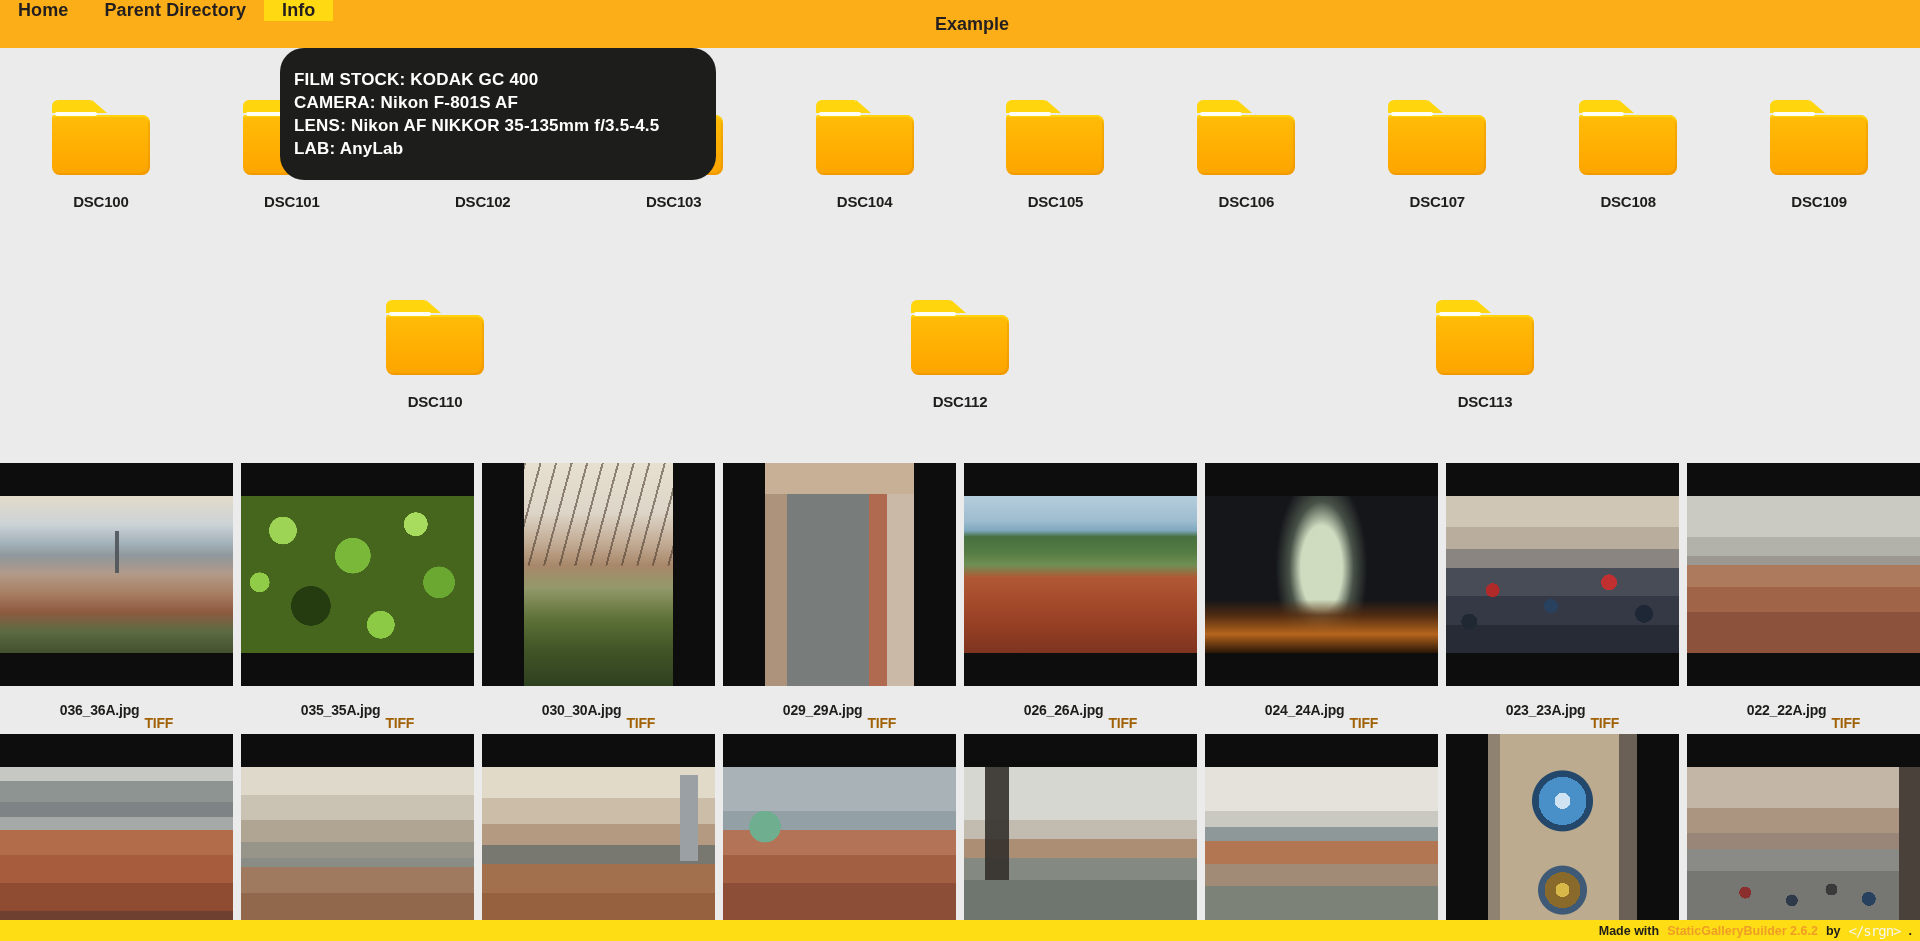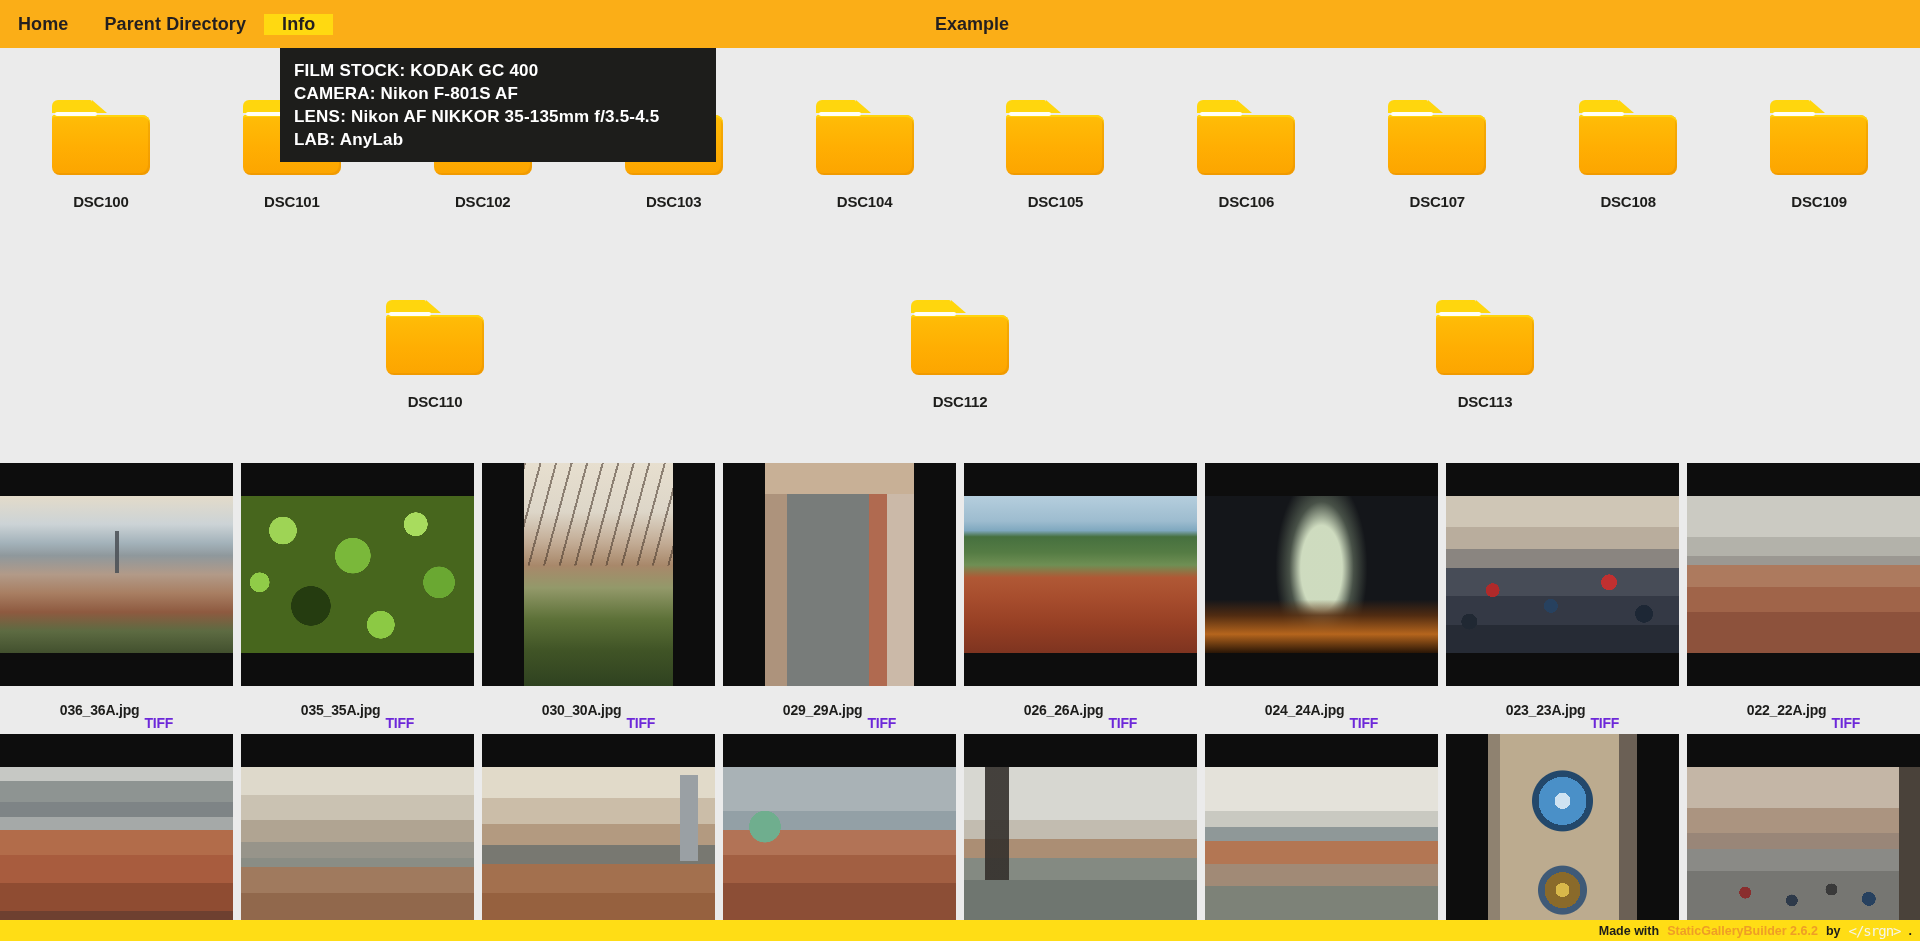--- a/index.html
+++ b/index.html
@@ -5,41 +5,42 @@
   * { box-sizing: border-box; }
   html,body { margin:0; padding:0; }
   body {
     width:1920px; height:941px; overflow:hidden; position:relative;
     background:#EBEBEB;
     font-family:"Liberation Sans", sans-serif;
   }
 
   
   nav {
-    height:48px; background:#FBAE17; display:flex; align-items:center;
+    height:48px; background:#FBAE17; display:flex; align-items:flex-start;
     position:relative; z-index:20;
   }
   .nav-link {
     display:flex; align-items:center; padding:0 18px;
     font-weight:800; font-size:18px; color:#231F20; text-decoration:none;
     letter-spacing:.1px; cursor:pointer;
   }
   .nav-link.active { background:#FFD911; }
   .nav-title {
     position:absolute; left:0; top:0; right:0; bottom:0;
     display:flex; align-items:center; justify-content:center;
     font-weight:800; font-size:18px; color:#231F20; pointer-events:none;padding-left:24px;
   }
 
   
   .tooltip {
     position:absolute; left:280px; top:48px; width:436px;
-    background:#1D1D1B; color:#FFFFFF; padding:11px 14px;
+    background:#1D1D1B; color:#FFFFFF; padding:20px 14px;
     font-size:17px; line-height:23px; font-weight:700; letter-spacing:.2px;
     z-index:30;
+    border-radius:24px;
   }
 
   
   #folders { padding-top:52px; }
   .folder-row { display:flex; justify-content:space-evenly; }
   .folder-row + .folder-row { margin-top:90px; }
   .folder-item {
     width:180px; display:flex; flex-direction:column; align-items:center;
     text-decoration:none; cursor:pointer;
   }
@@ -72,21 +73,21 @@
   .img-row { display:grid; grid-template-columns:repeat(8,1fr); column-gap:8px; }
   .img-item { margin:0; }
   .thumb {
     background:#0D0D0D; height:223px; display:flex; align-items:center;
     justify-content:center; overflow:hidden; cursor:pointer;
   }
   .caption {
     height:48px; display:flex; align-items:center; justify-content:center;
     gap:5px; font-size:14px; font-weight:800; color:#1D1D1B; letter-spacing:-.2px;
   }
-  .caption .tiff { color:#6d28d9; text-decoration:none; cursor:pointer;margin-top:26px; }
+  .caption .tiff { color:#a16207; text-decoration:none; cursor:pointer;margin-top:26px; }
   .photo { flex:0 0 auto; }
   .photo.landscape { width:100%; height:157px; }
   .photo.portrait  { width:149px; height:100%; }
 
   
   .ph036{background-image:
     linear-gradient(180deg,rgba(74,79,85,.85) 0,rgba(74,79,85,.85) 100%),
     linear-gradient(180deg,#E3DBCA 0%,#CCD3D6 18%,#A3B2BA 30%,#8F989C 38%,#B29A88 50%,#A87E62 62%,#8E5A40 74%,#5D6B42 86%,#42502E 100%);
     background-size:4px 42px,100% 100%;background-position:50% 30%,0 0;background-repeat:no-repeat;}
   .ph035{background-color:#47661D;background-image:

